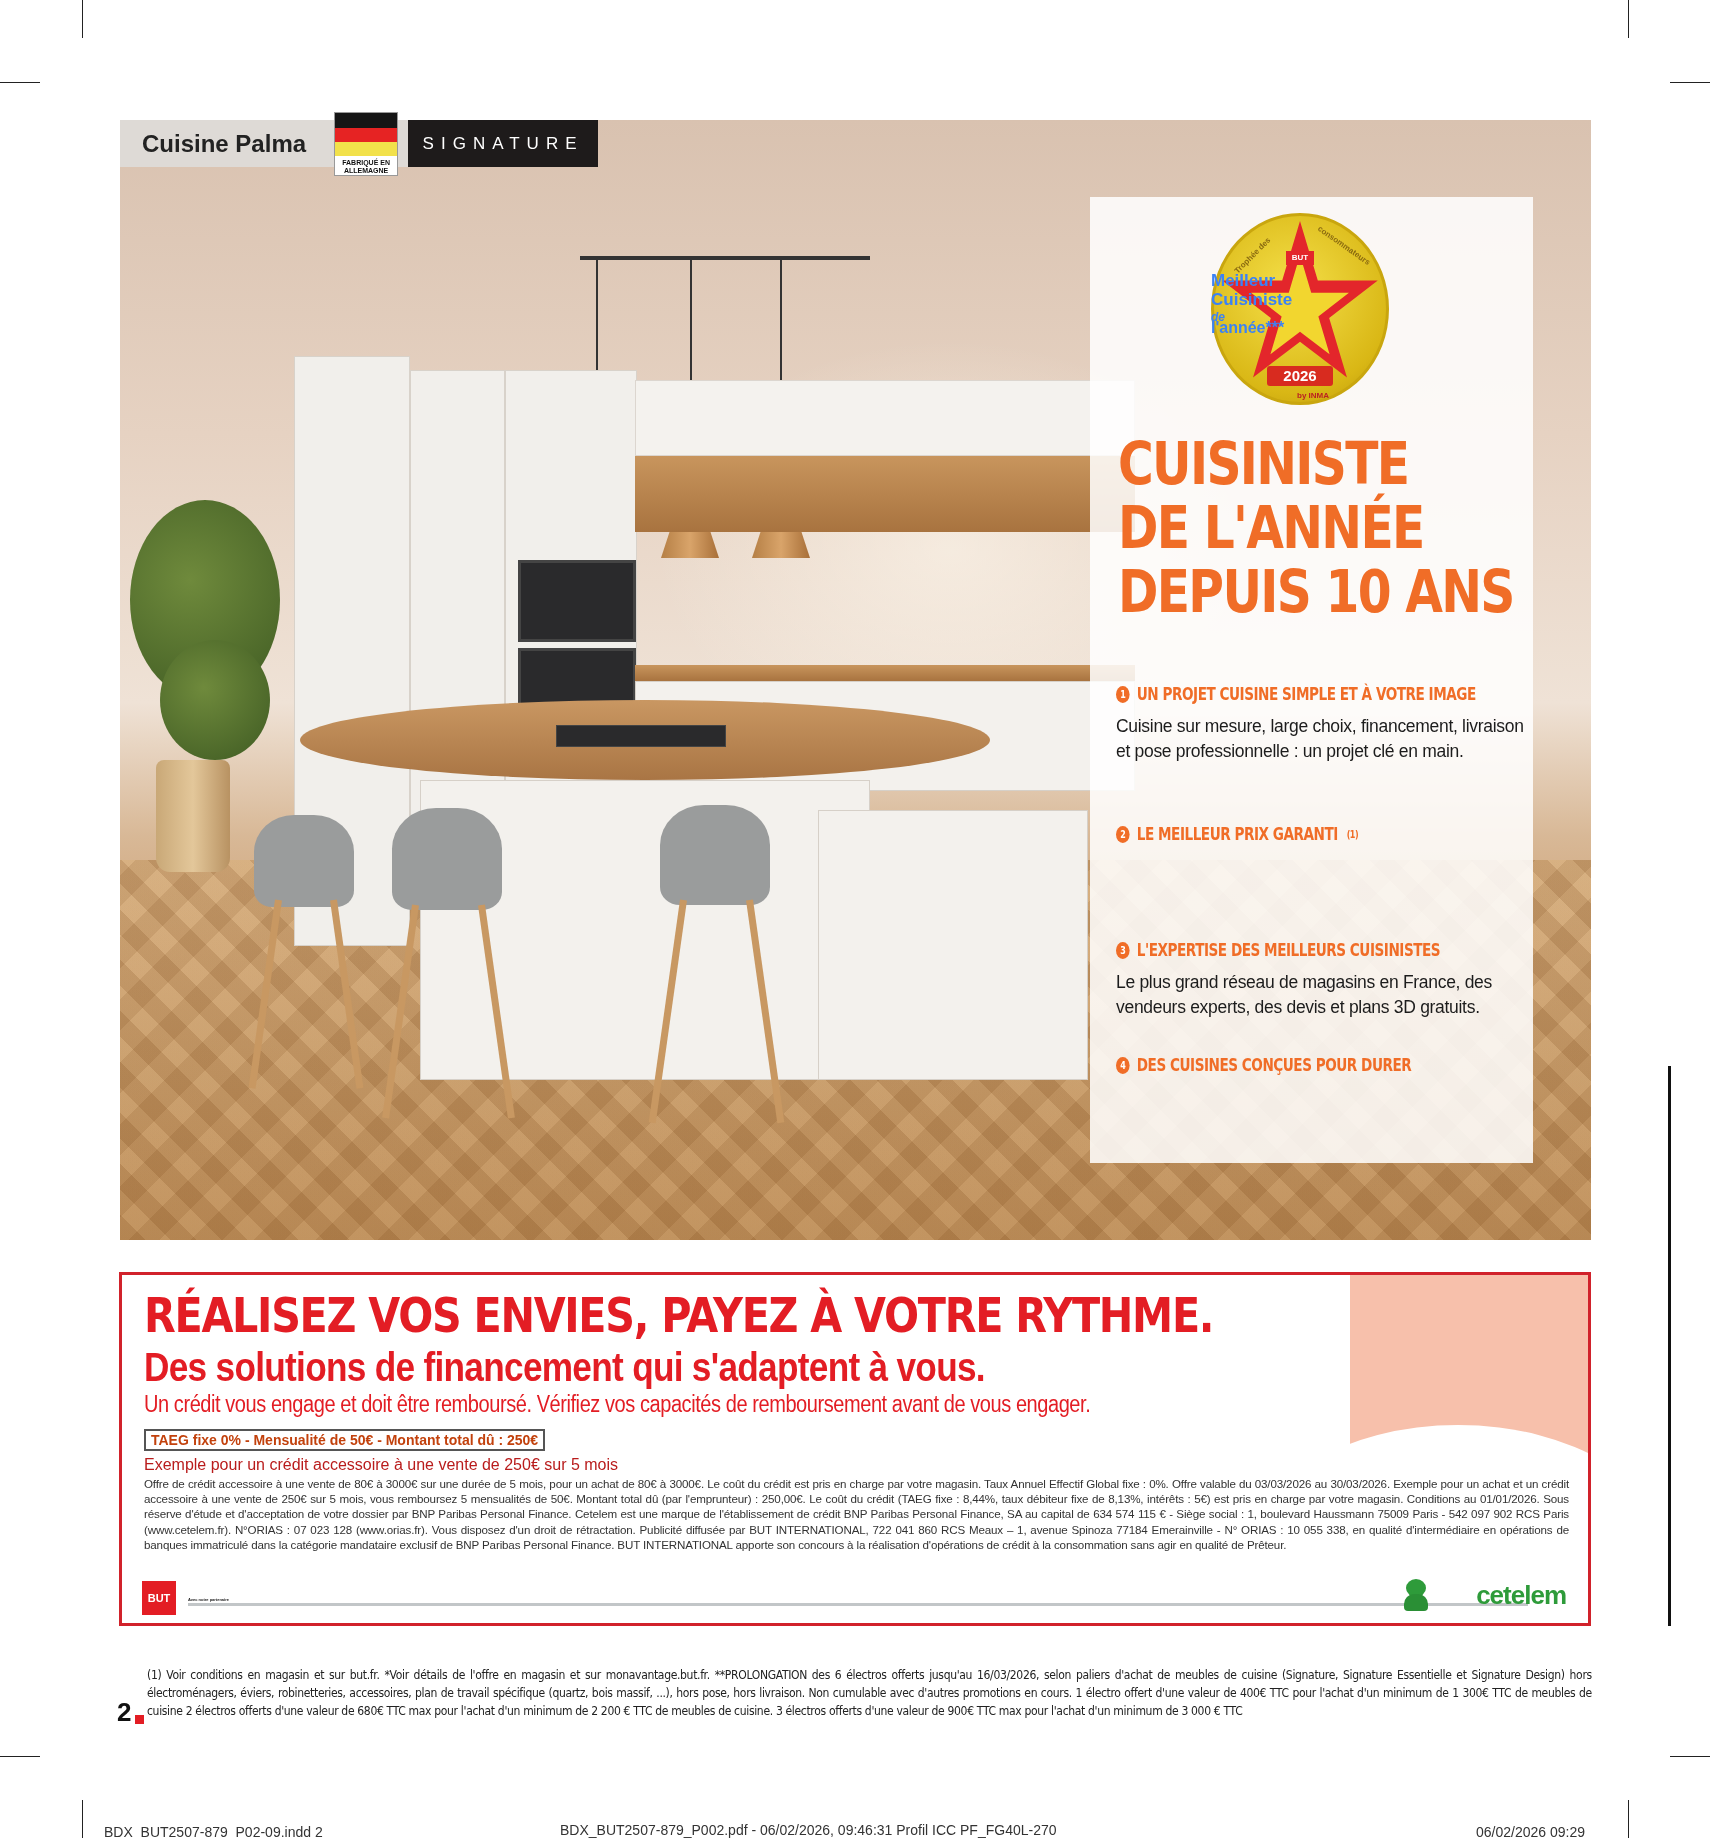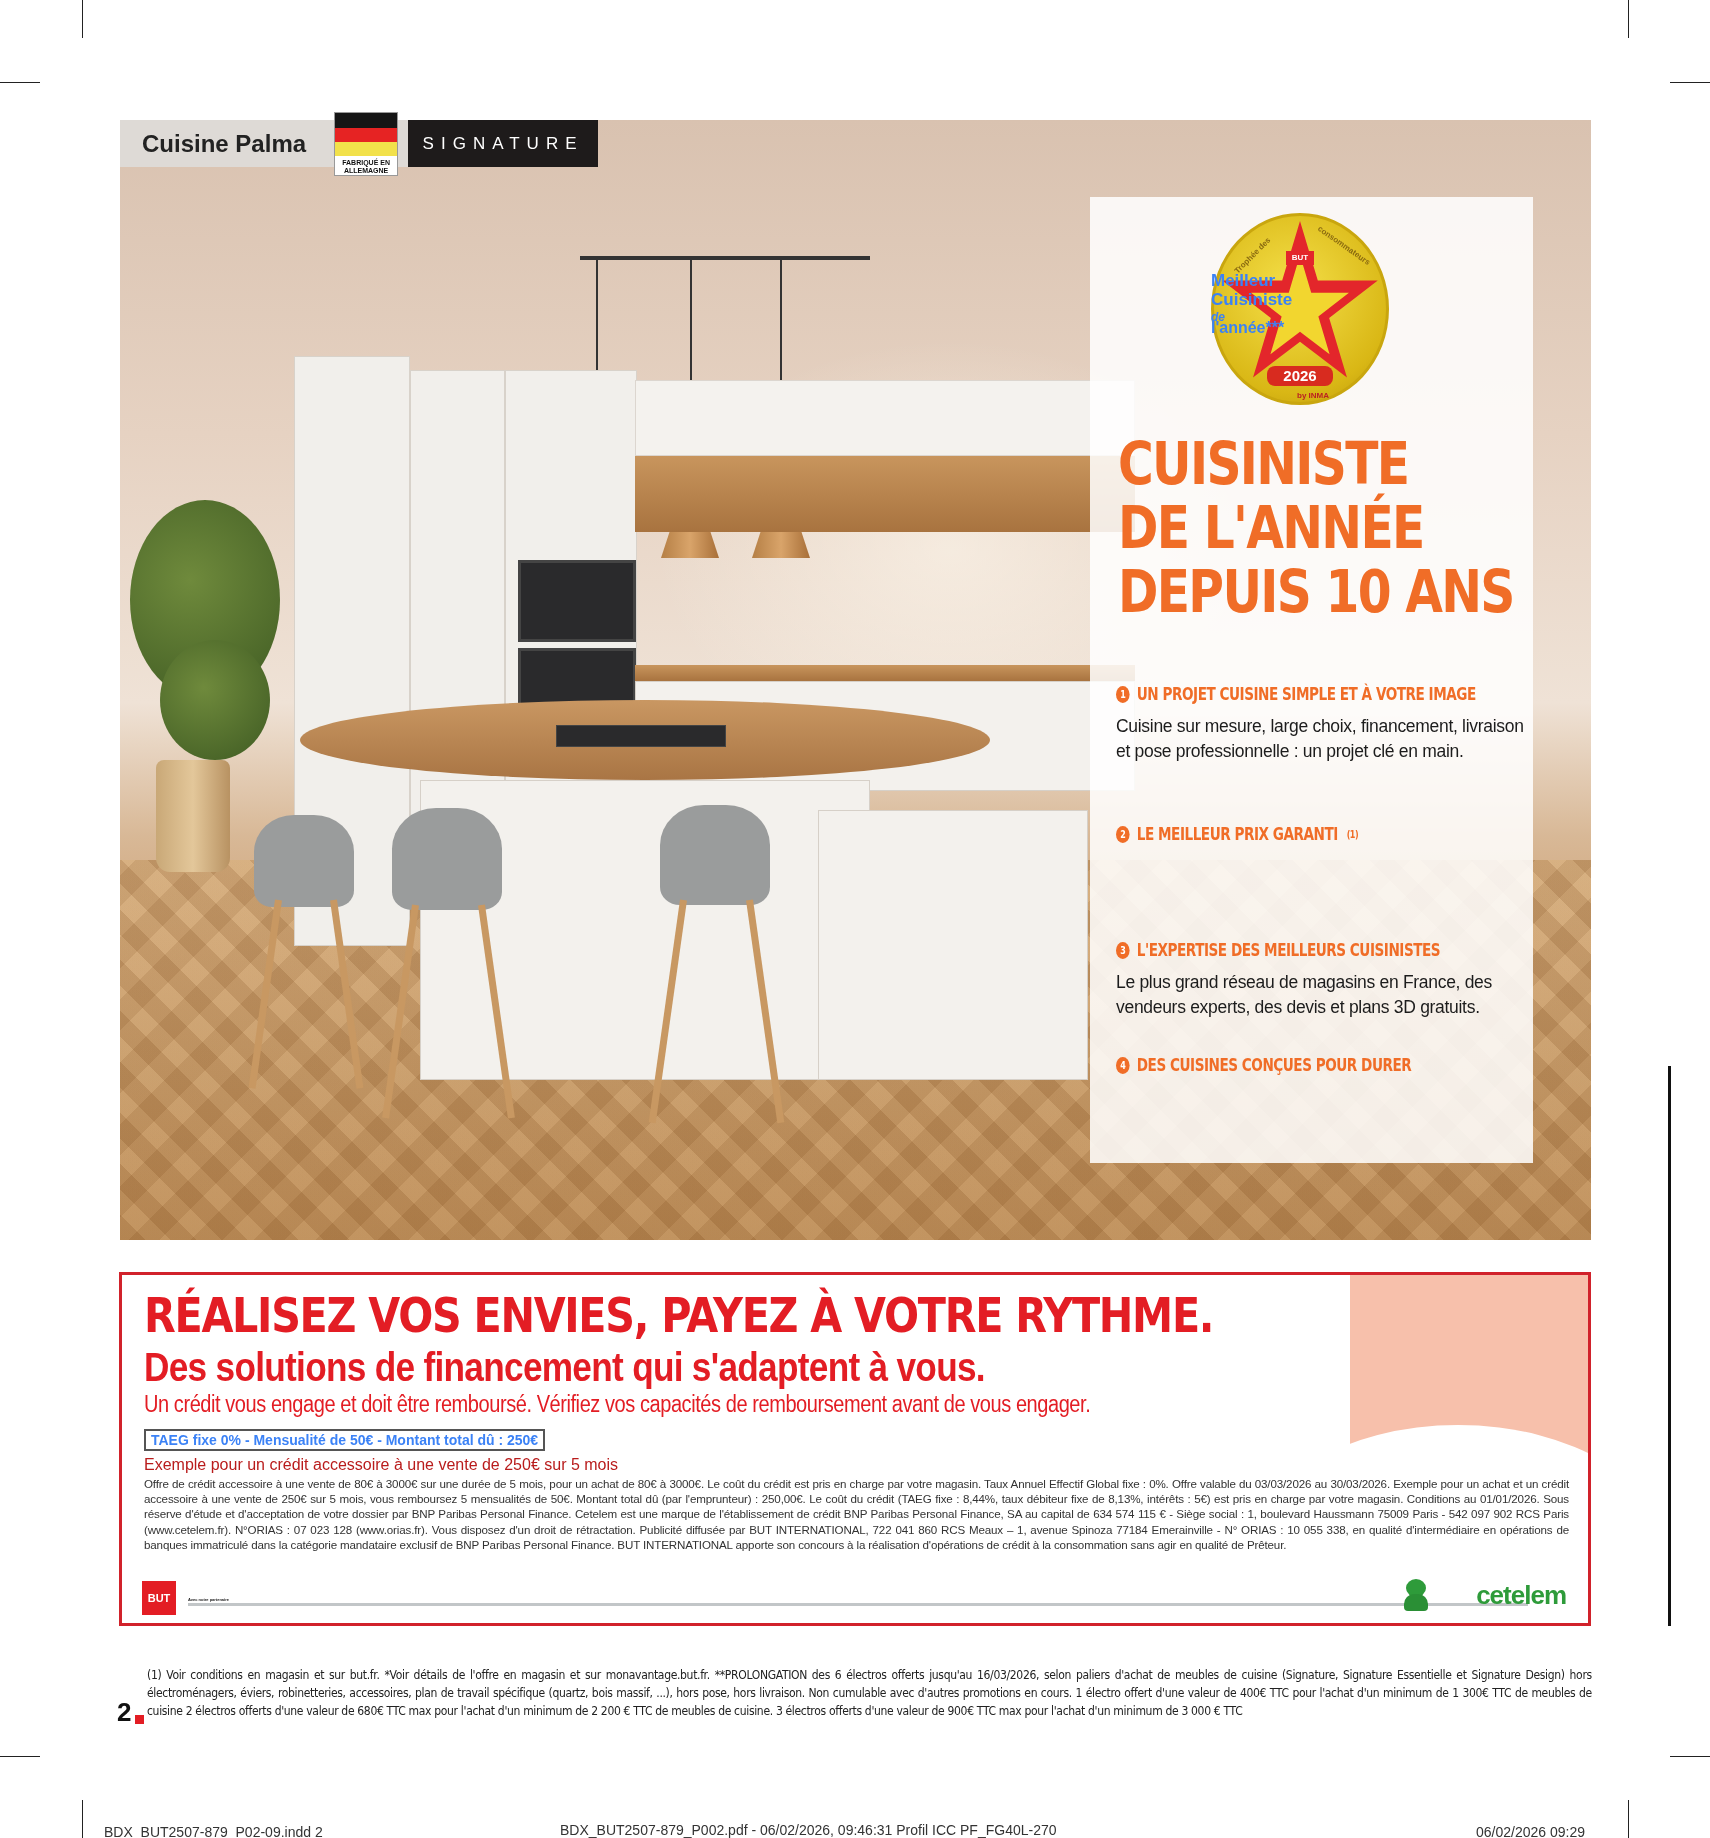--- a/index.html
+++ b/index.html
@@ -53,21 +53,21 @@
   .signature { background: #1e1b1b; color: #fff; width: 190px; display: flex; align-items: center; justify-content: center; letter-spacing: 7px; font-size: 17px; font-weight: 400; }
 
   
   .panel { position: absolute; left: 1090px; top: 197px; width: 443px; height: 966px; background: rgba(255,255,255,0.86); }
   .medal { position: absolute; left: 1155px; top: 211px; width: 272px; height: 200px; }
   .medal-disc { position: absolute; left: 56px; top: 2px; width: 178px; height: 192px; border-radius: 50%; background: radial-gradient(circle at 45% 40%, #f5e04a, #d9b715 70%, #b8960a); border: 3px solid #c9a60e; }
   .medal-star { position: absolute; left: 64px; top: 10px; width: 162px; height: 170px; background: #e3262b; clip-path: polygon(50% 0,61% 35%,98% 35%,68% 57%,79% 92%,50% 71%,21% 92%,32% 57%,2% 35%,39% 35%); }
   .medal-inner { position: absolute; left: 94px; top: 44px; width: 102px; height: 108px; background: #f2d62f; clip-path: polygon(50% 0,61% 35%,98% 35%,68% 57%,79% 92%,50% 71%,21% 92%,32% 57%,2% 35%,39% 35%); }
   .medal-txt { position: absolute; left: 56px; width: 178px; font-weight: 700; color: #3b82f6; }
   .medal-but { position: absolute; left: 131px; top: 40px; width: 28px; height: 14px; background: #e3262b; color: #fff; font-size: 8px; font-weight: 700; text-align: center; line-height: 14px; }
-  .medal-year { position: absolute; left: 112px; top: 155px; width: 66px; height: 20px; background: #d82b1f; color: #fff; font-size: 15px; font-weight: 700; text-align: center; line-height: 20px; border-radius: 8px; }
+  .medal-year { position: absolute; left: 112px; top: 155px; width: 66px; height: 20px; background: #d82b1f; color: #fff; font-size: 15px; font-weight: 700; text-align: center; line-height: 20px; border-radius: 3px; }
   .medal-arc { position: absolute; font-size: 8px; color: #8a6a10; font-weight: 700; }
 
   .headline { position: absolute; left: 1118px; top: 432px; font-family: "DejaVu Sans", sans-serif; font-weight: 700; color: #f06d27; font-size: 58px; line-height: 64px; letter-spacing: -2px; transform: scaleX(0.84); transform-origin: left top; white-space: nowrap; }
 
   .feature { position: absolute; left: 1116px; width: 420px; }
   .feature .ftitle { display: flex; align-items: center; gap: 9px; font-family: "DejaVu Sans", sans-serif; font-weight: 700; color: #f06d27; font-size: 17px; letter-spacing: -0.6px; transform: scaleX(0.80); transform-origin: left center; white-space: nowrap; }
   .num { width: 17px; height: 17px; border-radius: 50%; background: #f06d27; color: #fff; font-size: 10px; display: inline-flex; align-items: center; justify-content: center; flex: none; }
   .sup { font-size: 10px; vertical-align: top; margin-left: 2px; }
   .feature .fbody { margin-top: 10px; font-size: 17.5px; line-height: 25px; color: #1c1c1c; letter-spacing: -0.3px; }
 
@@ -75,21 +75,21 @@
   .fin { position: absolute; left: 119px; top: 1272px; width: 1472px; height: 354px; border: 3px solid #d1222b; background: #fff; overflow: hidden; }
   .fin-bg { position: absolute; right: 0; top: 0; width: 238px; height: 260px; background: #f7c0ab; }
   .fin-curve { position: absolute; right: -80px; top: 150px; width: 420px; height: 260px; background: #fff; border-radius: 50%; }
   .fin-circle { position: absolute; right: 44px; top: 32px; width: 176px; height: 176px; border-radius: 50%; background: #e31d24; color: #fff; display: flex; flex-direction: column; align-items: center; justify-content: center; }
   .fin-circle .l1 { font-size: 22px; font-weight: 700; }
   .fin-circle .l1 b { font-size: 38px; vertical-align: -4px; margin-right: 4px; }
   .fin-circle .l2 { font-size: 22px; font-weight: 700; margin-top: 2px; }
   .fin-h1 { position: absolute; left: 22px; top: 12px; font-family: "DejaVu Sans", sans-serif; font-weight: 700; color: #e31d24; font-size: 48px; letter-spacing: -1.5px; transform: scaleX(0.86); transform-origin: left top; white-space: nowrap; }
   .fin-h2 { position: absolute; left: 22px; top: 70px; font-weight: 700; color: #e31d24; font-size: 40px; letter-spacing: -0.8px; transform: scaleX(0.88); transform-origin: left top; white-space: nowrap; }
   .fin-h3 { position: absolute; left: 22px; top: 116px; color: #e31d24; font-size: 23px; letter-spacing: -0.5px; transform: scaleX(0.87); transform-origin: left top; white-space: nowrap; }
-  .taeg { position: absolute; left: 22px; top: 154px; border: 2px solid #555; padding: 1px 5px; font-size: 14px; font-weight: 700; color: #3b82f6; white-space: nowrap; }
+  .taeg { position: absolute; left: 22px; top: 154px; border: 2px solid #555; padding: 1px 5px; font-size: 14px; font-weight: 700; color: #c2410c; white-space: nowrap; }
   .example { position: absolute; left: 22px; top: 181px; font-size: 16px; color: #b91c1c; white-space: nowrap; }
   .legal { position: absolute; left: 22px; top: 201px; width: 1425px; font-size: 11.6px; line-height: 15.2px; color: #333; text-align: justify; letter-spacing: -0.15px; }
   .but-logo { position: absolute; left: 20px; top: 306px; width: 34px; height: 34px; background: #e31d24; color: #fff; font-weight: 700; font-size: 11px; display: flex; align-items: center; justify-content: center; }
   .but-tag { position: absolute; left: 66px; top: 322px; font-size: 4px; font-weight: 700; color: #222; }
   .but-rule { position: absolute; left: 66px; top: 328px; width: 1340px; height: 3px; background: #c2c6c8; }
   .cetelem { position: absolute; right: 22px; top: 304px; display: flex; align-items: center; gap: 4px; }
   .cet-mascot { width: 24px; height: 32px; position: relative; }
   .cet-mascot .hd { position: absolute; left: 2px; top: 0; width: 20px; height: 18px; border-radius: 50%; background: #2e9b3a; }
   .cet-mascot .bd { position: absolute; left: 0; top: 15px; width: 24px; height: 17px; border-radius: 10px 10px 4px 4px; background: #2a8f35; }
   .cet-word { color: #2e9b3a; font-weight: 700; font-size: 26px; letter-spacing: -1px; margin-left: 44px; }

